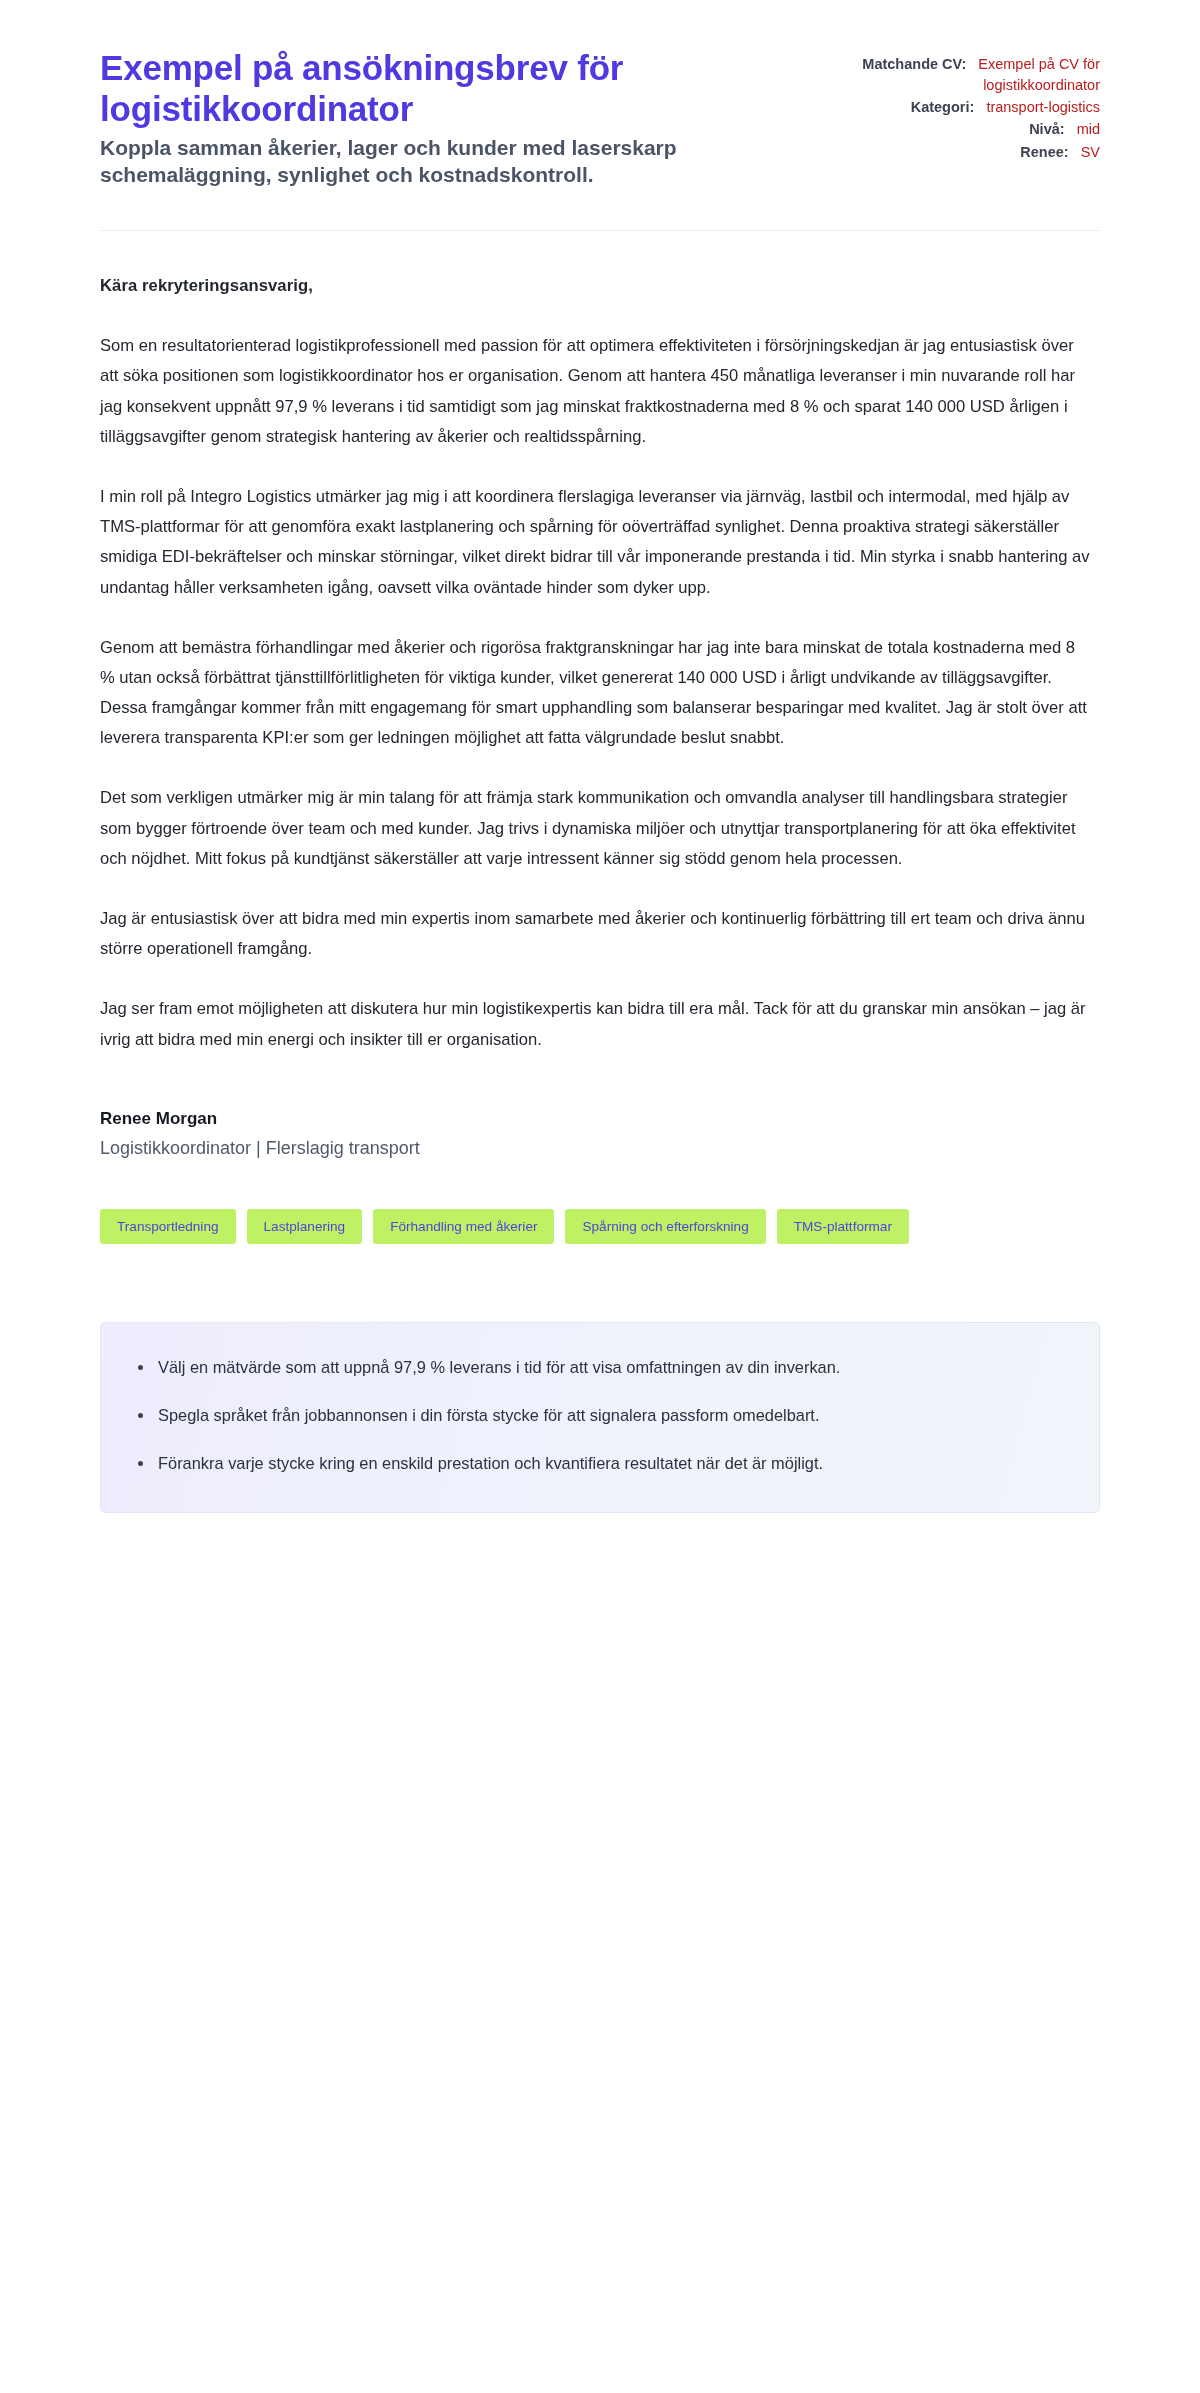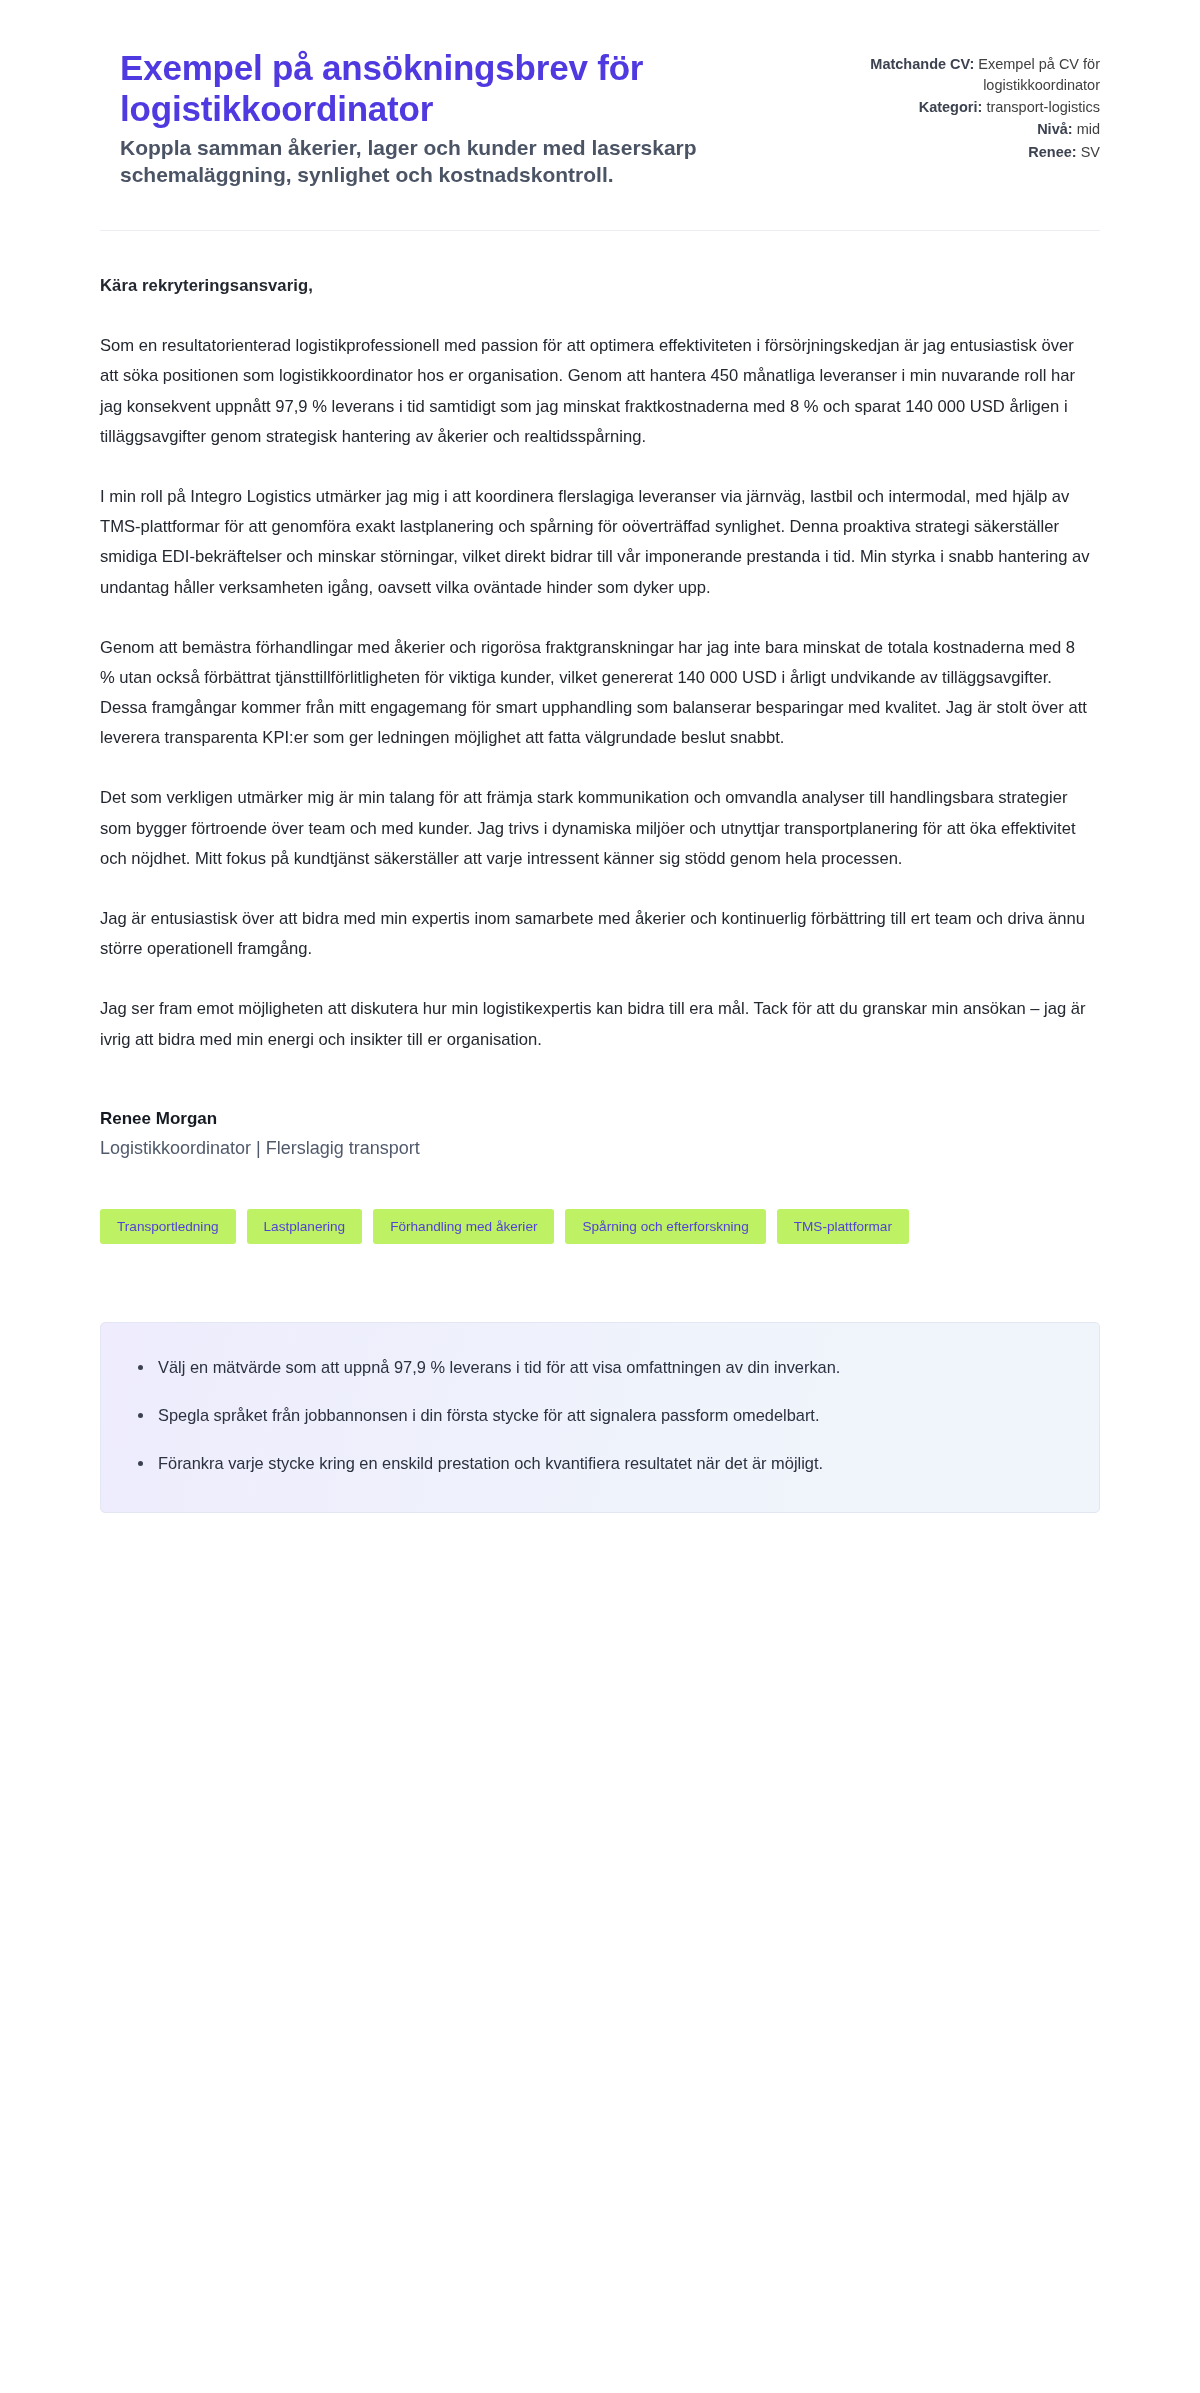--- a/index.html
+++ b/index.html
@@ -16,22 +16,22 @@
   }
   .page {
     width: 1200px;
     padding: 48px 100px 60px 100px;
   }
 
   
   .doc-header {
     display: flex;
     align-items: flex-start;
-    justify-content: flex-end;
-    gap: 40px;
+    justify-content: space-between;
+    gap: 32px;
   }
   .header-left { flex: 1 1 auto; max-width: 700px; }
   .doc-title {
     margin: 0;
     font-size: 35px;
     line-height: 1.17;
     font-weight: bold;
     color: #4f39e0;
     letter-spacing: -0.2px;
   }
@@ -46,21 +46,21 @@
     flex: 0 0 auto;
     width: 240px;
     text-align: right;
     font-size: 14.5px;
     line-height: 1.46;
     color: #5c6678;
     padding-top: 6px;
   }
   .meta-row { margin-bottom: 1px; }
   .meta-label { font-weight: bold; color: #3c4250; }
-  .meta-value { color: #404040; }
+  .meta-value { color: #b91c1c; margin-left: 8px; }
 
   .divider {
     border: 0;
     border-top: 1px solid #ececf2;
     margin: 42px 0 40px 0;
   }
 
   
   .salutation {
     font-size: 17px;

